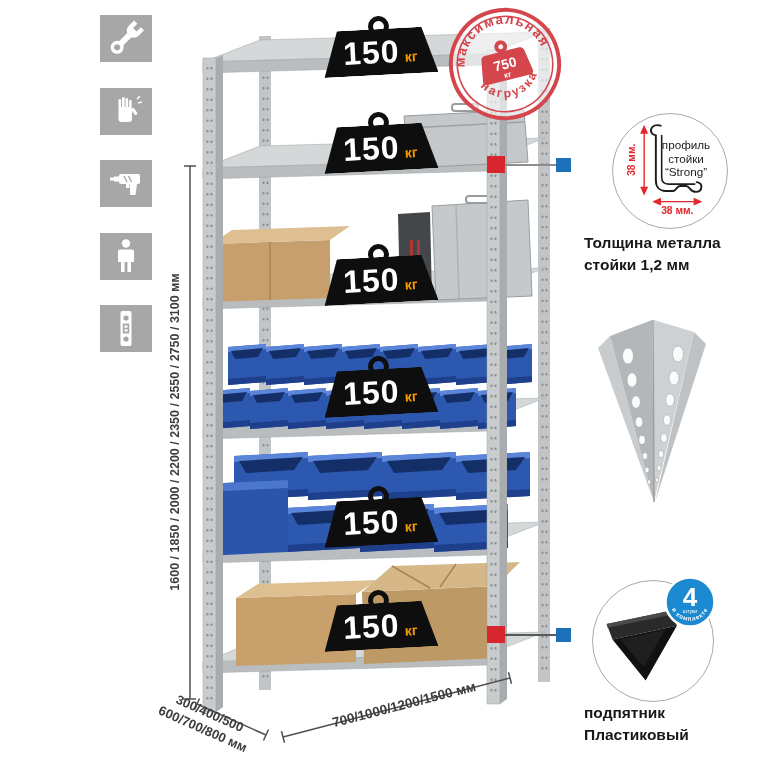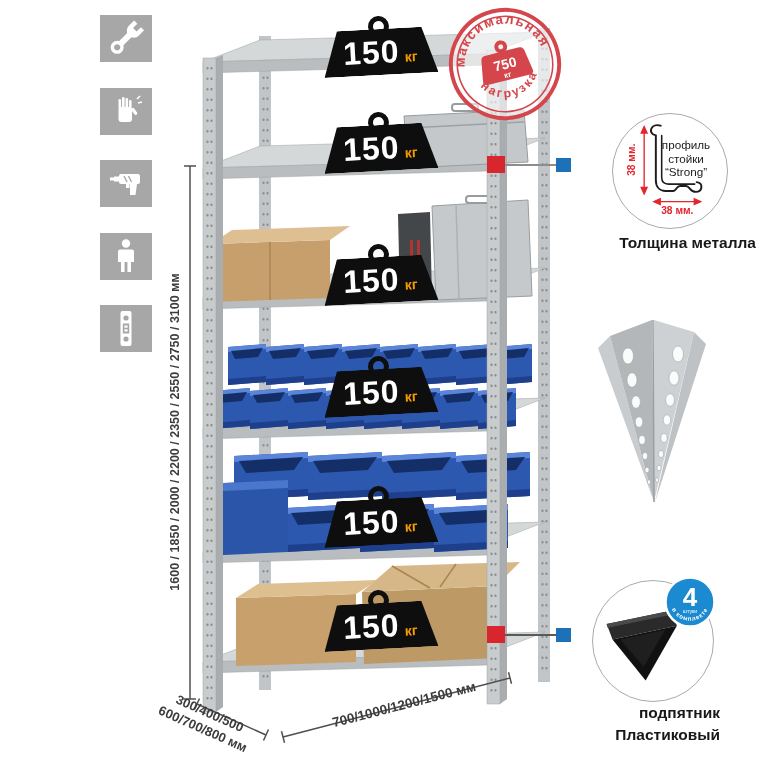--- a/index.html
+++ b/index.html
@@ -34,21 +34,21 @@
   .wb-unit{font-size:14px;font-weight:bold;color:#f59b00;margin-top:12px;}
   
   #stamp{position:absolute;left:446px;top:5px;width:118px;height:118px;transform:rotate(-14deg);z-index:6;}
   
   .detail-circle{
     position:absolute;background:#ffffff;border:1.5px solid #a6abae;border-radius:50%;z-index:4;
   }
   #profile-circle{left:612px;top:113px;width:114px;height:114px;}
   #foot-circle{left:592px;top:580px;width:120px;height:120px;}
   .circle-caption{
-    position:absolute;text-align:right;color:#181818;font-size:15.5px;font-weight:600;
+    position:absolute;text-align:left;color:#181818;font-size:15.5px;font-weight:600;
     line-height:1.4;z-index:4;
   }
   #profile-caption{left:584px;top:232px;width:172px;}
   #foot-caption{left:584px;top:702px;width:136px;}
   #corner-post{position:absolute;left:594px;top:306px;z-index:4;}
   #count-badge{position:absolute;left:663px;top:575px;width:54px;height:54px;z-index:5;}
 </style>
 </head>
 <body>
 
@@ -338,20 +338,21 @@
     </g>
     <text transform="rotate(-90 23 47)" x="23" y="47" font-size="10.5" font-weight="bold" fill="#e3262d" text-anchor="middle">38 мм.</text>
     <text x="66" y="103" font-size="10.5" font-weight="bold" fill="#e3262d" text-anchor="middle">38 мм.</text>
     <text x="75" y="36" font-size="12" fill="#1c1c1c" text-anchor="middle">профиль</text>
     <text x="75" y="50" font-size="12" fill="#1c1c1c" text-anchor="middle">стойки</text>
     <text x="75" y="64" font-size="12" fill="#1c1c1c" text-anchor="middle">“Strong”</text>
   </svg>
 </div>
 <div id="profile-caption" class="circle-caption">
   <div>Толщина металла</div>
+  <div>стойки 1,2 мм</div>
 </div>
 
 <svg id="corner-post" width="118" height="215" viewBox="0 0 118 215">
   <polygon points="4,42 16,30 60,196" fill="#c9ccce"></polygon>
   <polygon points="16,30 58,14 60,196" fill="#b3b7b9"></polygon>
   <polygon points="60,14 100,26 60,196" fill="#ced1d3"></polygon>
   <polygon points="100,26 112,38 61,196" fill="#bfc2c4"></polygon>
   <line x1="59" y1="14" x2="60" y2="196" stroke="#9a9ea1" stroke-width="1.5"></line>
   <g fill="#fafbfb" stroke="#a2a6a8" stroke-width="0.6">
     <ellipse cx="34" cy="50" rx="5.5" ry="8"></ellipse>

